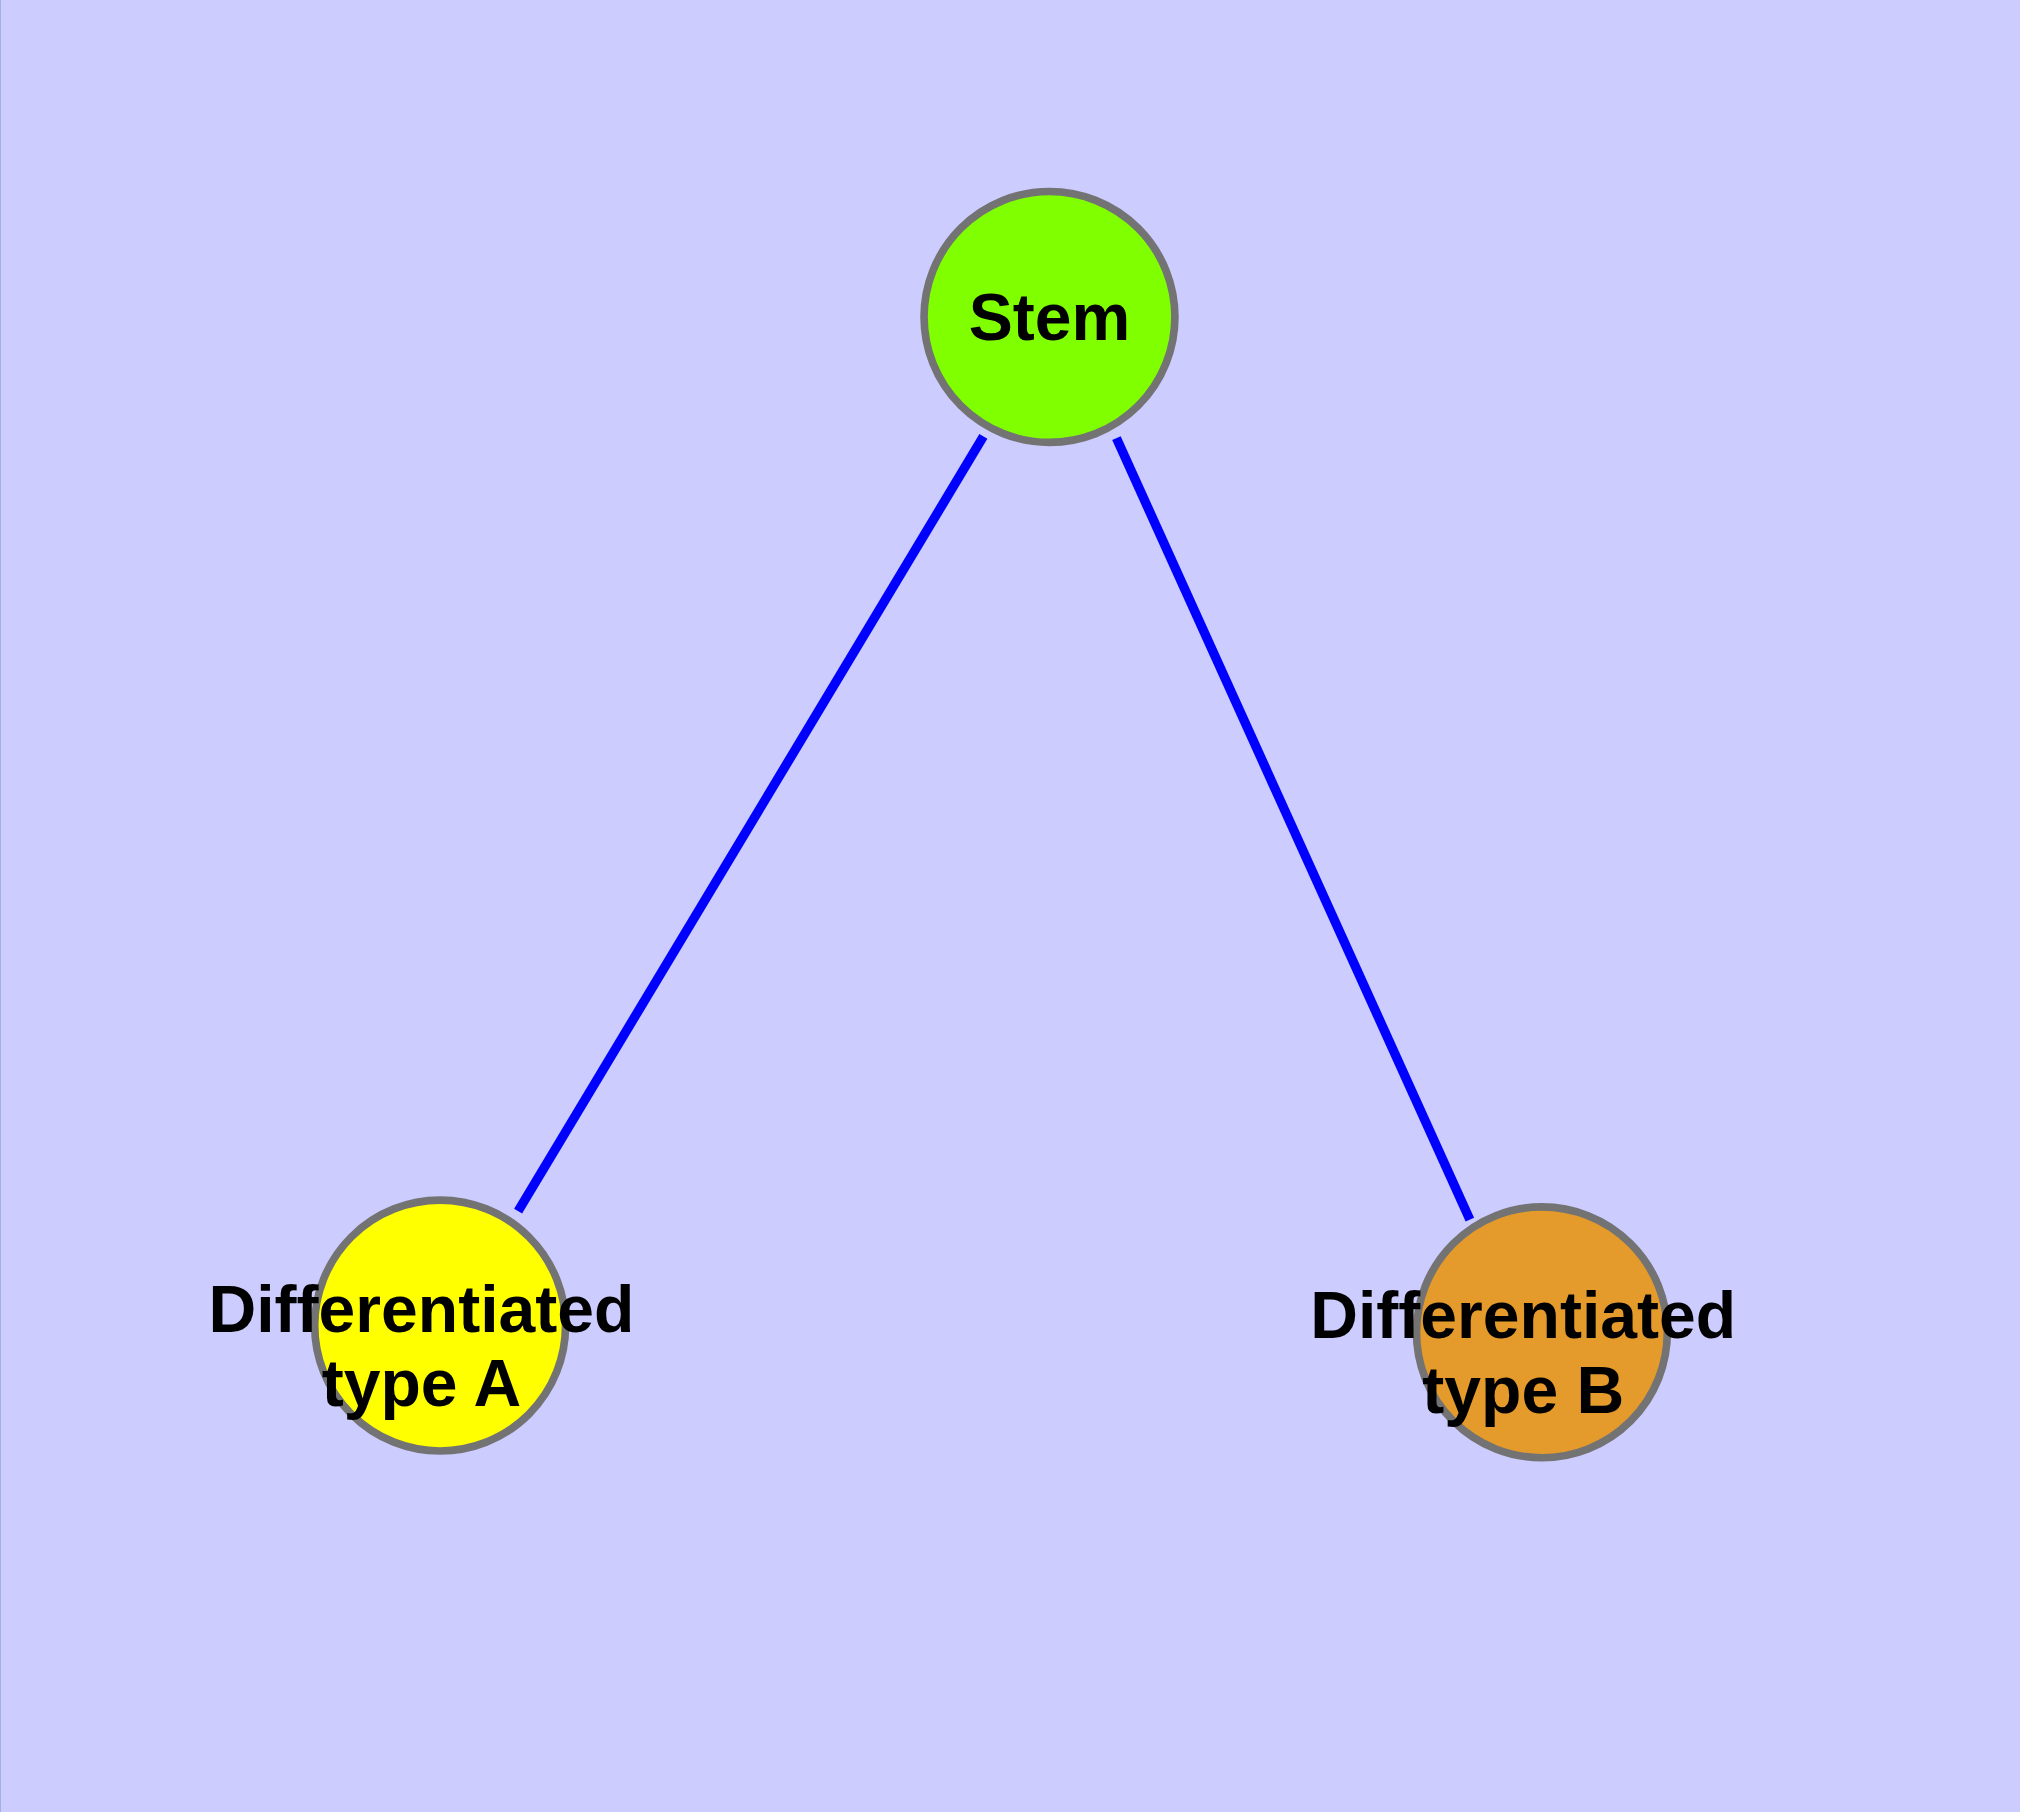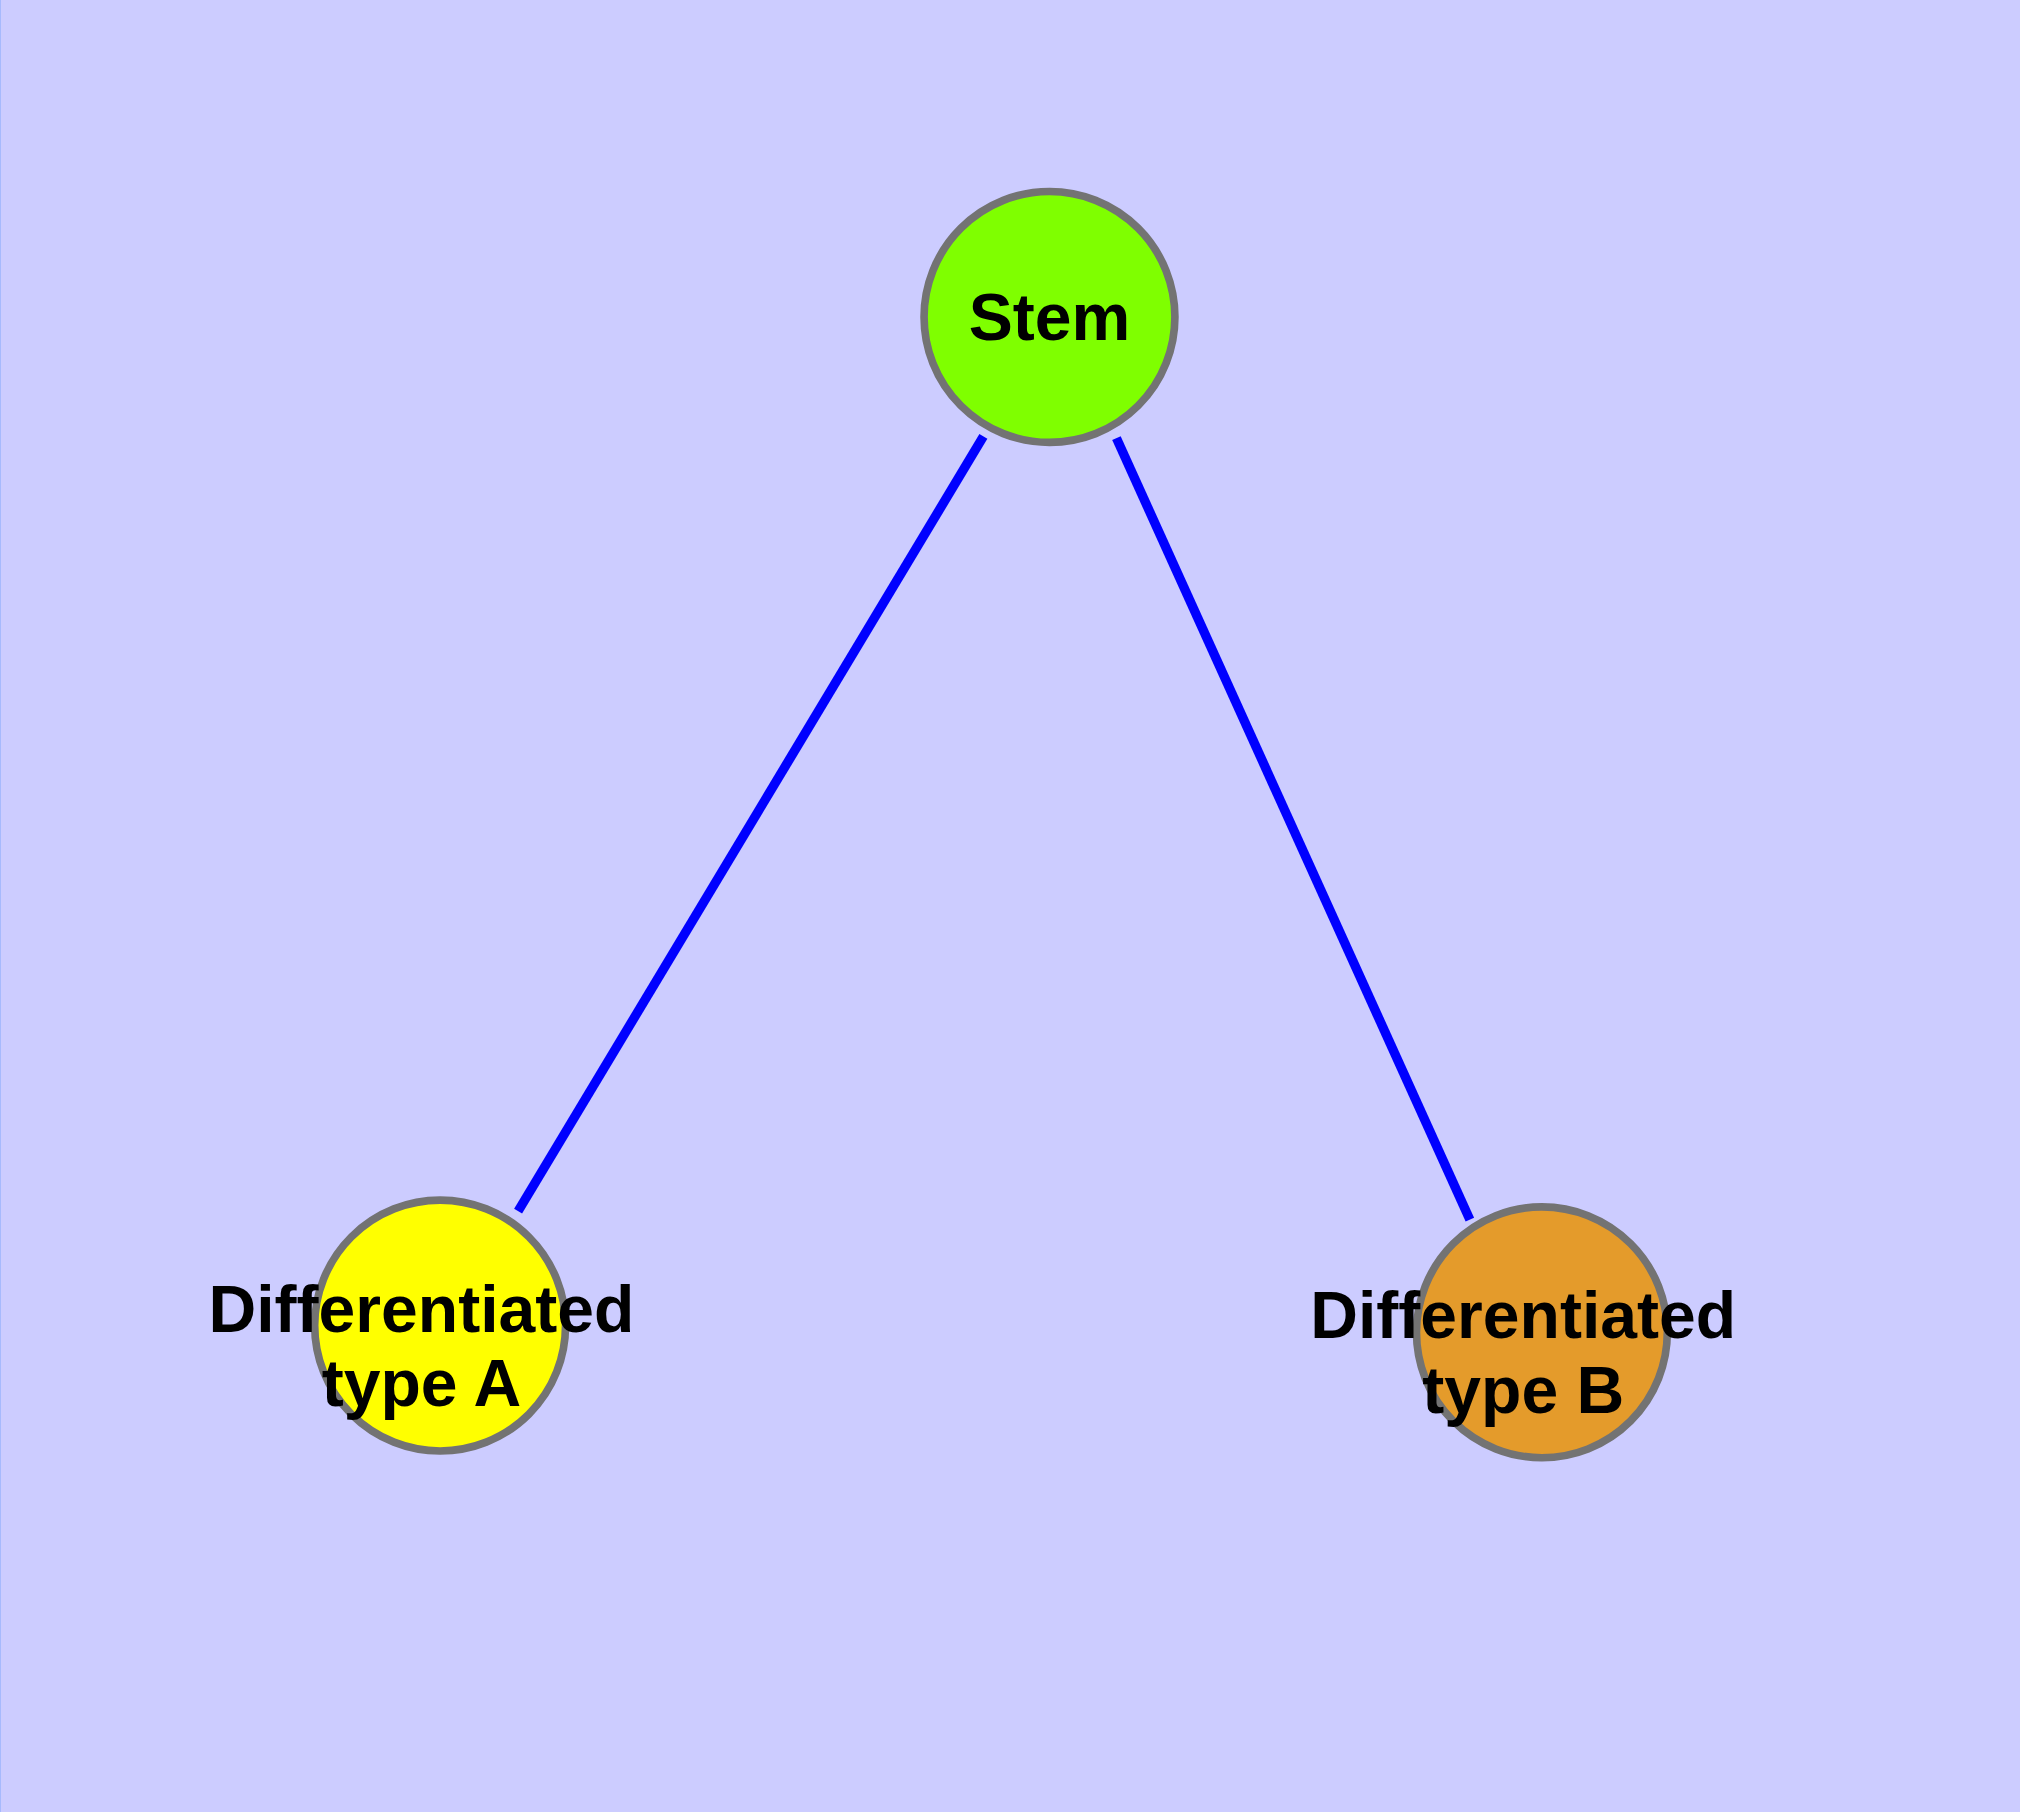--- a/index.html
+++ b/index.html
@@ -10,21 +10,21 @@
   body {
     width: 2021px;
     height: 1812px;
     overflow: hidden;
     font-family: "Liberation Sans", sans-serif;
   }
   #canvas {
     position: relative;
     width: 1678px;
     height: 1812px;
-    background: #3b82f6;
+    background: #0f766e;
   }
   #graph-svg {
     position: absolute;
     left: 0;
     top: 0;
     width: 2021px;
     height: 1812px;
     display: block;
   }
   .node-label-line {

